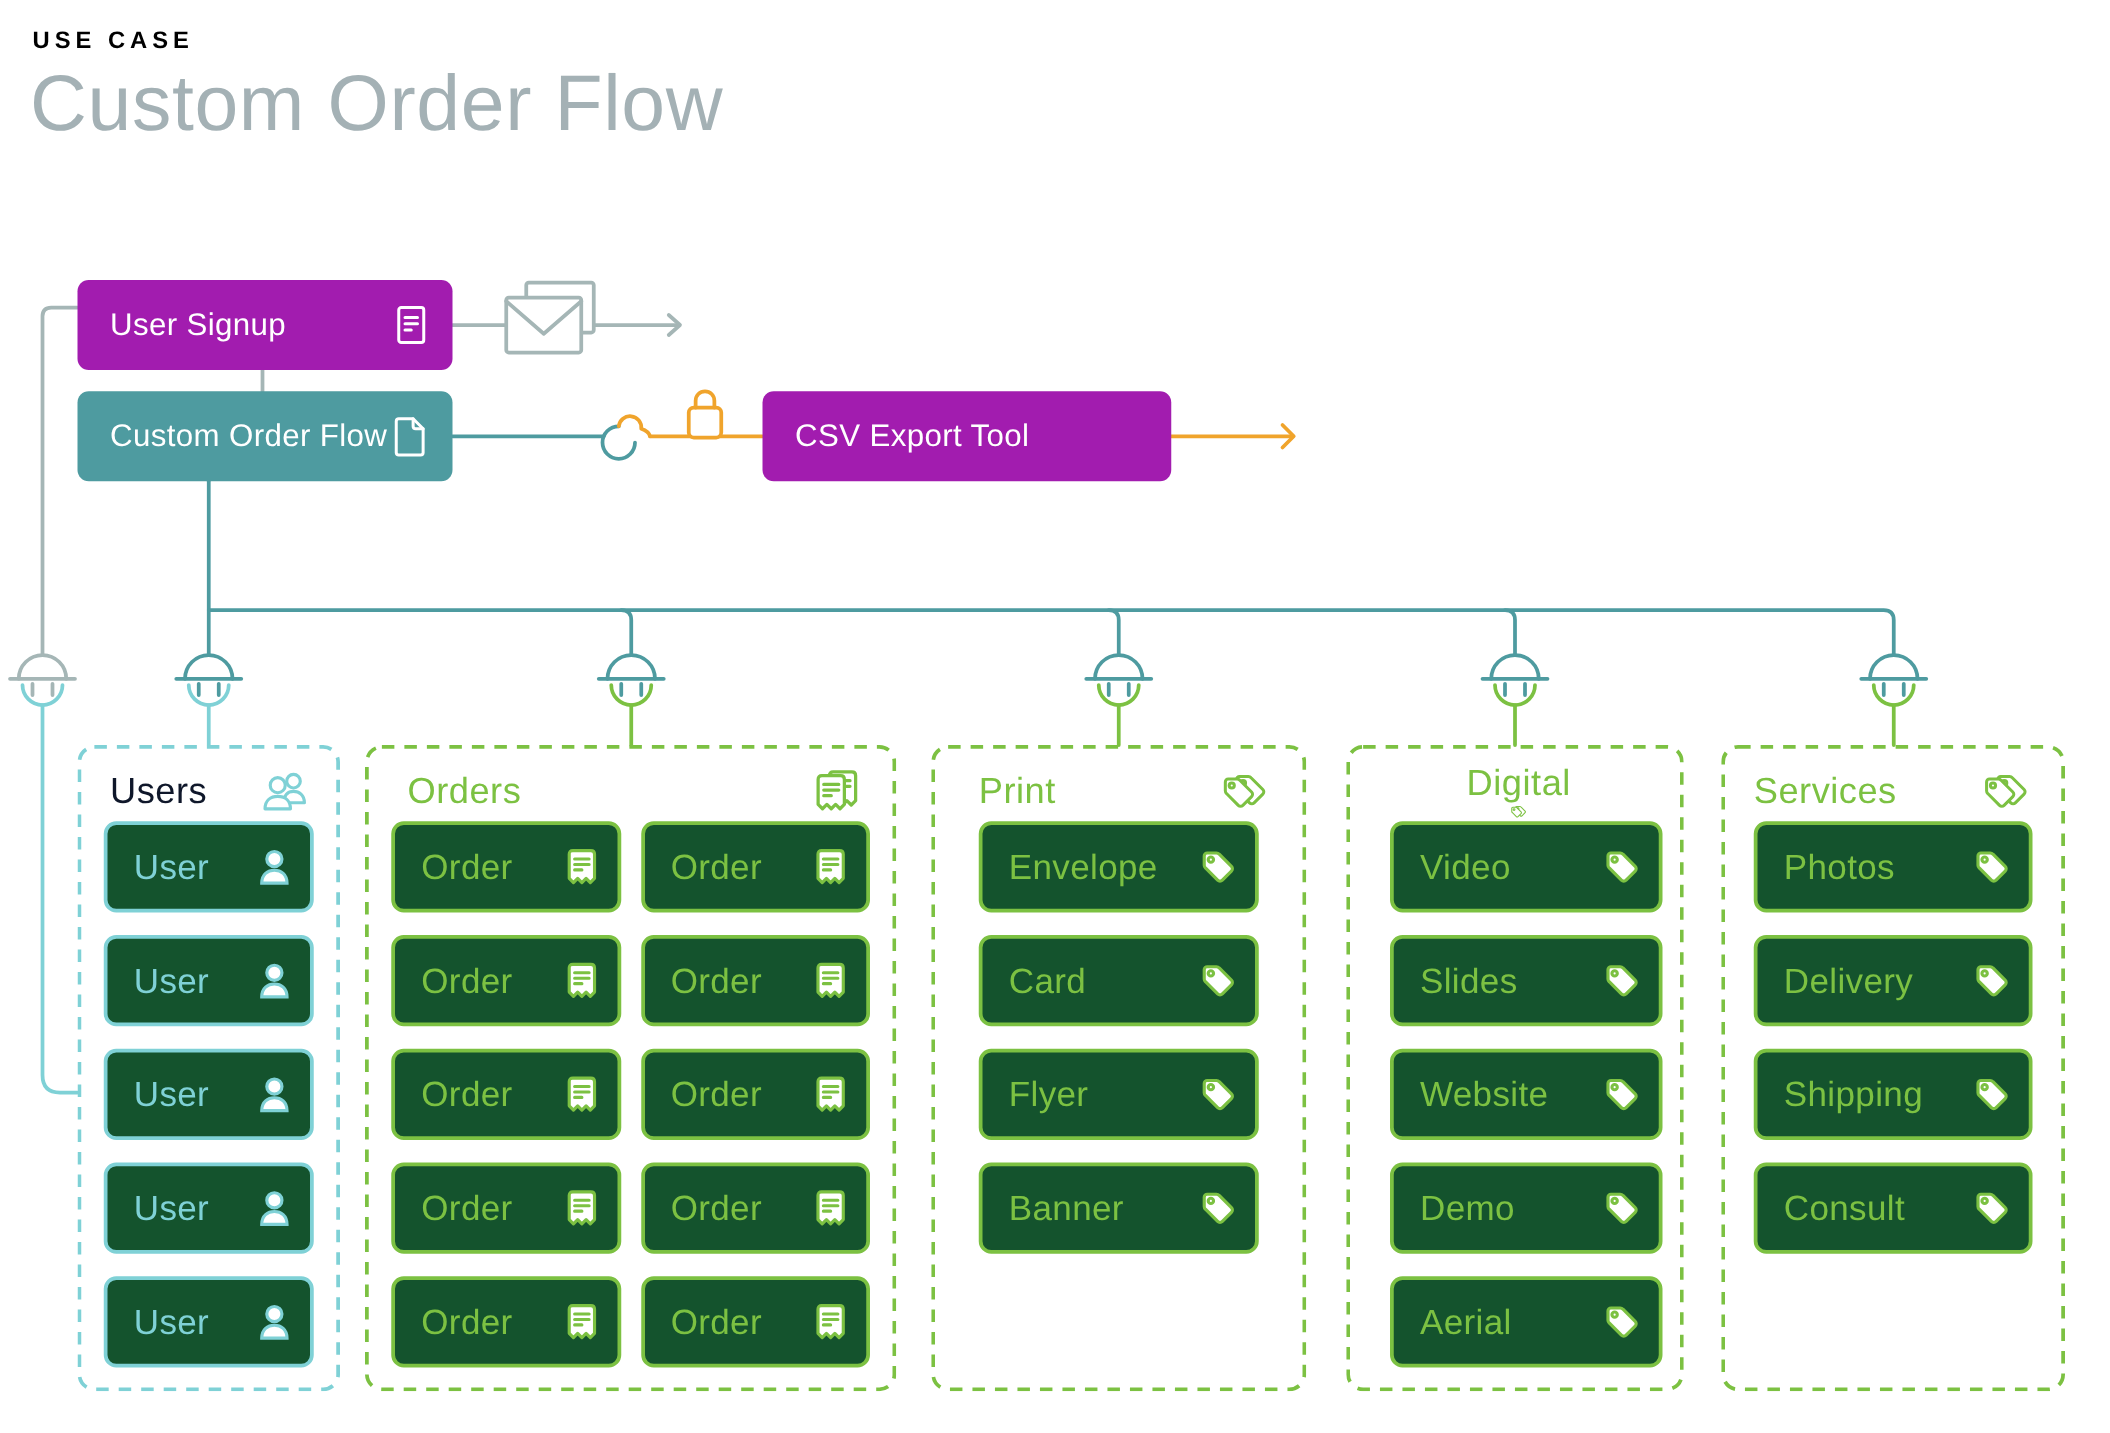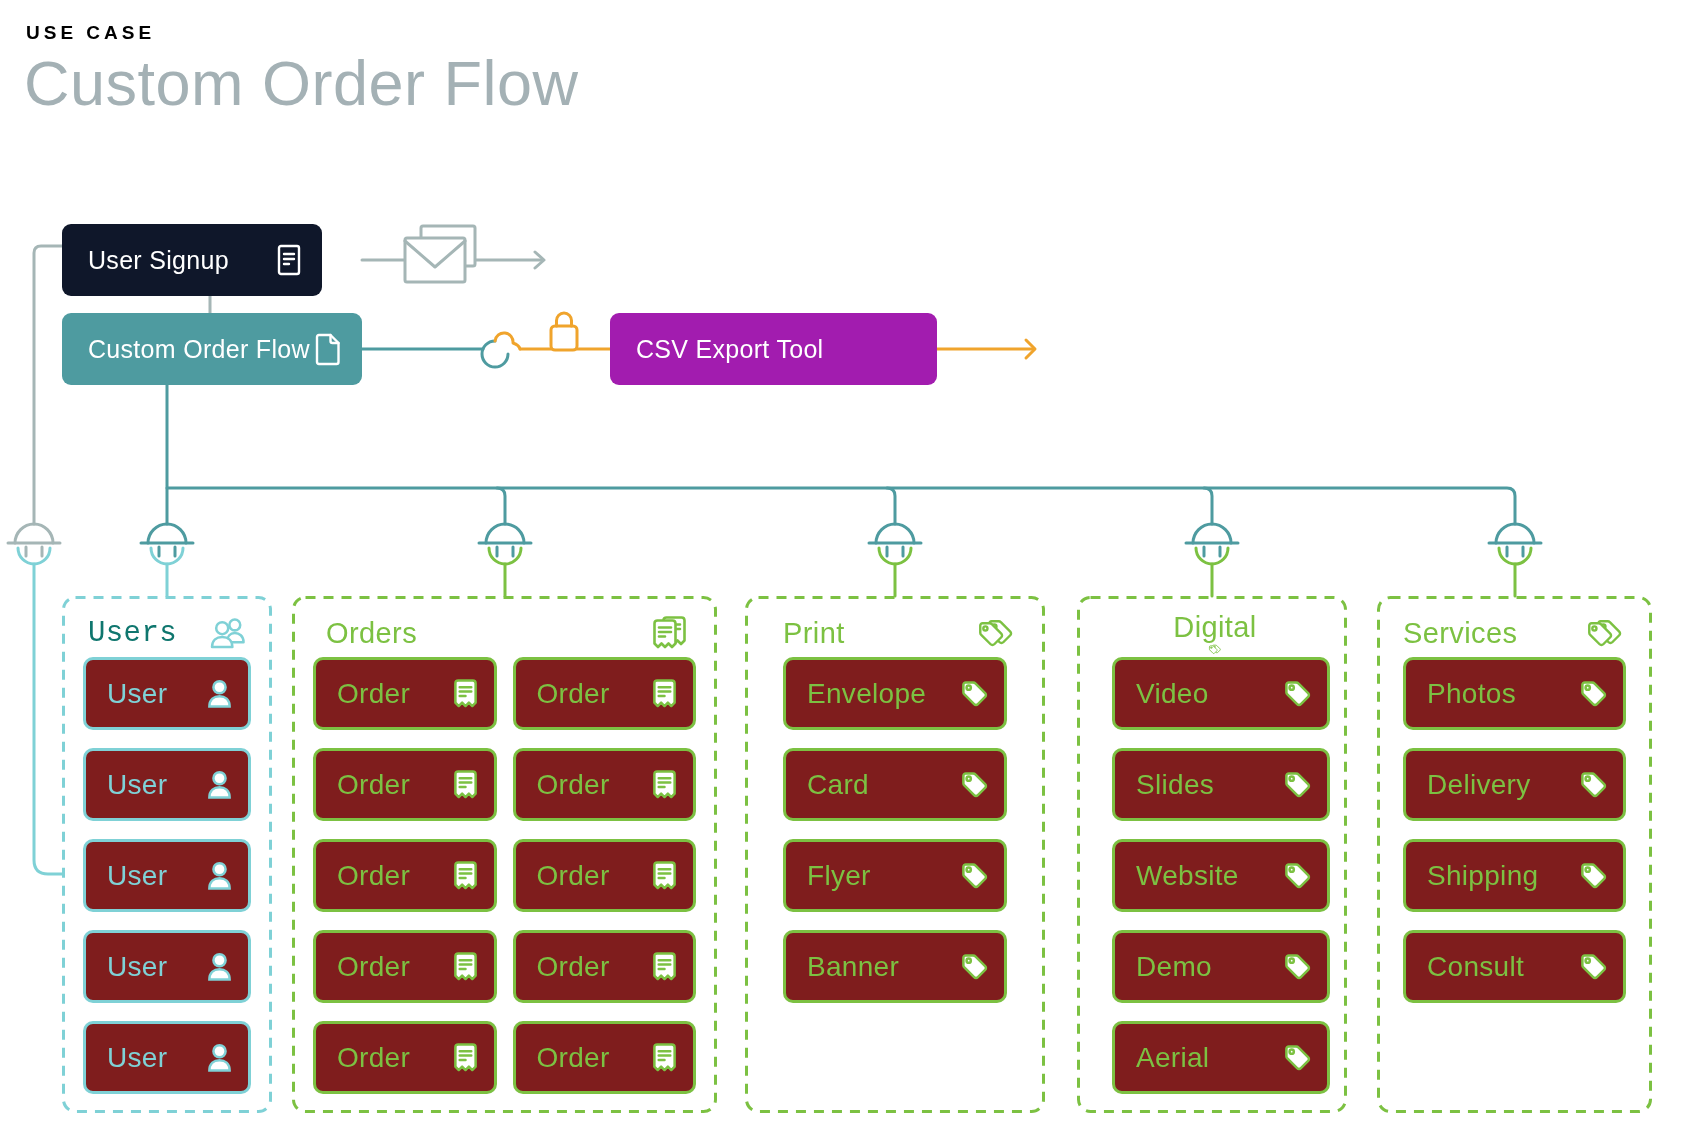--- a/index.html
+++ b/index.html
@@ -9,21 +9,21 @@
 
   
   .hdr{position:absolute;left:26px;top:22px;}
   .kicker{font-size:19px;font-weight:bold;letter-spacing:4px;color:#000000;}
   .title{margin:6px 0 0 -2px;font-size:63px;line-height:1.05;font-weight:200;color:#a4b1b5;letter-spacing:0.5px;}
 
   
   .node{position:absolute;height:72px;border-radius:9px;display:flex;align-items:center;
         justify-content:space-between;padding:0 20px 0 26px;box-sizing:border-box;}
   .node-label{color:#fff;font-size:25px;letter-spacing:0.3px;white-space:nowrap;}
-  .node-signup{left:62px;top:224px;width:260px;background:#0f172a;}
+  .node-signup{left:62px;top:224px;width:300px;background:#a21caf;}
   .node-flow{left:62px;top:313px;width:300px;background:#4e9ba0;}
   .node-csv{left:610px;top:313px;width:327px;background:#a21caf;}
 
   
   .group{position:absolute;top:596px;height:517px;}
   .g-border{position:absolute;inset:0;width:100%;height:100%;}
   .g-border rect{x:1.5px;y:1.5px;width:calc(100% - 3px);height:calc(100% - 3px);
         fill:none;stroke-width:3;stroke-dasharray:10 8;}
   .g-users{left:62px;width:210px;}
   .g-orders{left:292px;width:425px;}
@@ -34,30 +34,30 @@
   .g-orders .g-border rect,.g-print .g-border rect,.g-digital .g-border rect,.g-services .g-border rect{stroke:#7cc142;}
 
   .g-head{position:absolute;top:15px;left:0;right:0;height:44px;display:flex;
           align-items:center;justify-content:space-between;}
   .g-users .g-head{padding:0 24px 0 26px;}
   .g-orders .g-head{padding:0 28px 0 34px;}
   .g-print .g-head{padding:0 30px 0 38px;}
   .g-digital .g-head{padding:0 30px 0 36px;flex-direction:column;}
   .g-services .g-head{padding:0 28px 0 26px;}
   .g-label{font-size:29px;letter-spacing:0.4px;}
-  .g-users .g-label{color:#0f766e;font-family:Liberation Mono, monospace;}
+  .g-users .g-label{color:#0f172a;}
   .g-orders .g-label,.g-print .g-label,.g-digital .g-label,.g-services .g-label{color:#7cc142;}
 
   .g-items{position:absolute;top:61px;left:21px;right:21px;display:flex;flex-direction:column;gap:18px;}
   .g-orders .g-items{display:grid;grid-template-columns:1fr 1fr;column-gap:16px;row-gap:18px;}
   .g-print .g-items{left:38px;right:38px;}
   .g-digital .g-items{left:35px;right:17px;justify-content:space-between;}
   .g-services .g-items{left:26px;right:26px;}
 
-  .item{height:73px;border:3px solid;border-radius:10px;background:#7f1d1d;box-sizing:border-box;
+  .item{height:73px;border:3px solid;border-radius:10px;background:#14532d;box-sizing:border-box;
         display:flex;align-items:center;justify-content:space-between;padding:0 15px 0 21px;}
   .g-users .item{border-color:#7fd1d6;color:#7fd1d6;}
   .g-orders .item,.g-print .item,.g-digital .item,.g-services .item{border-color:#7cc142;color:#7cc142;}
   .item span{font-size:28px;letter-spacing:0.3px;white-space:nowrap;}
   .it-icon{flex:none;}
 </style>
 </head>
 <body>
 
 <div class="canvas">

